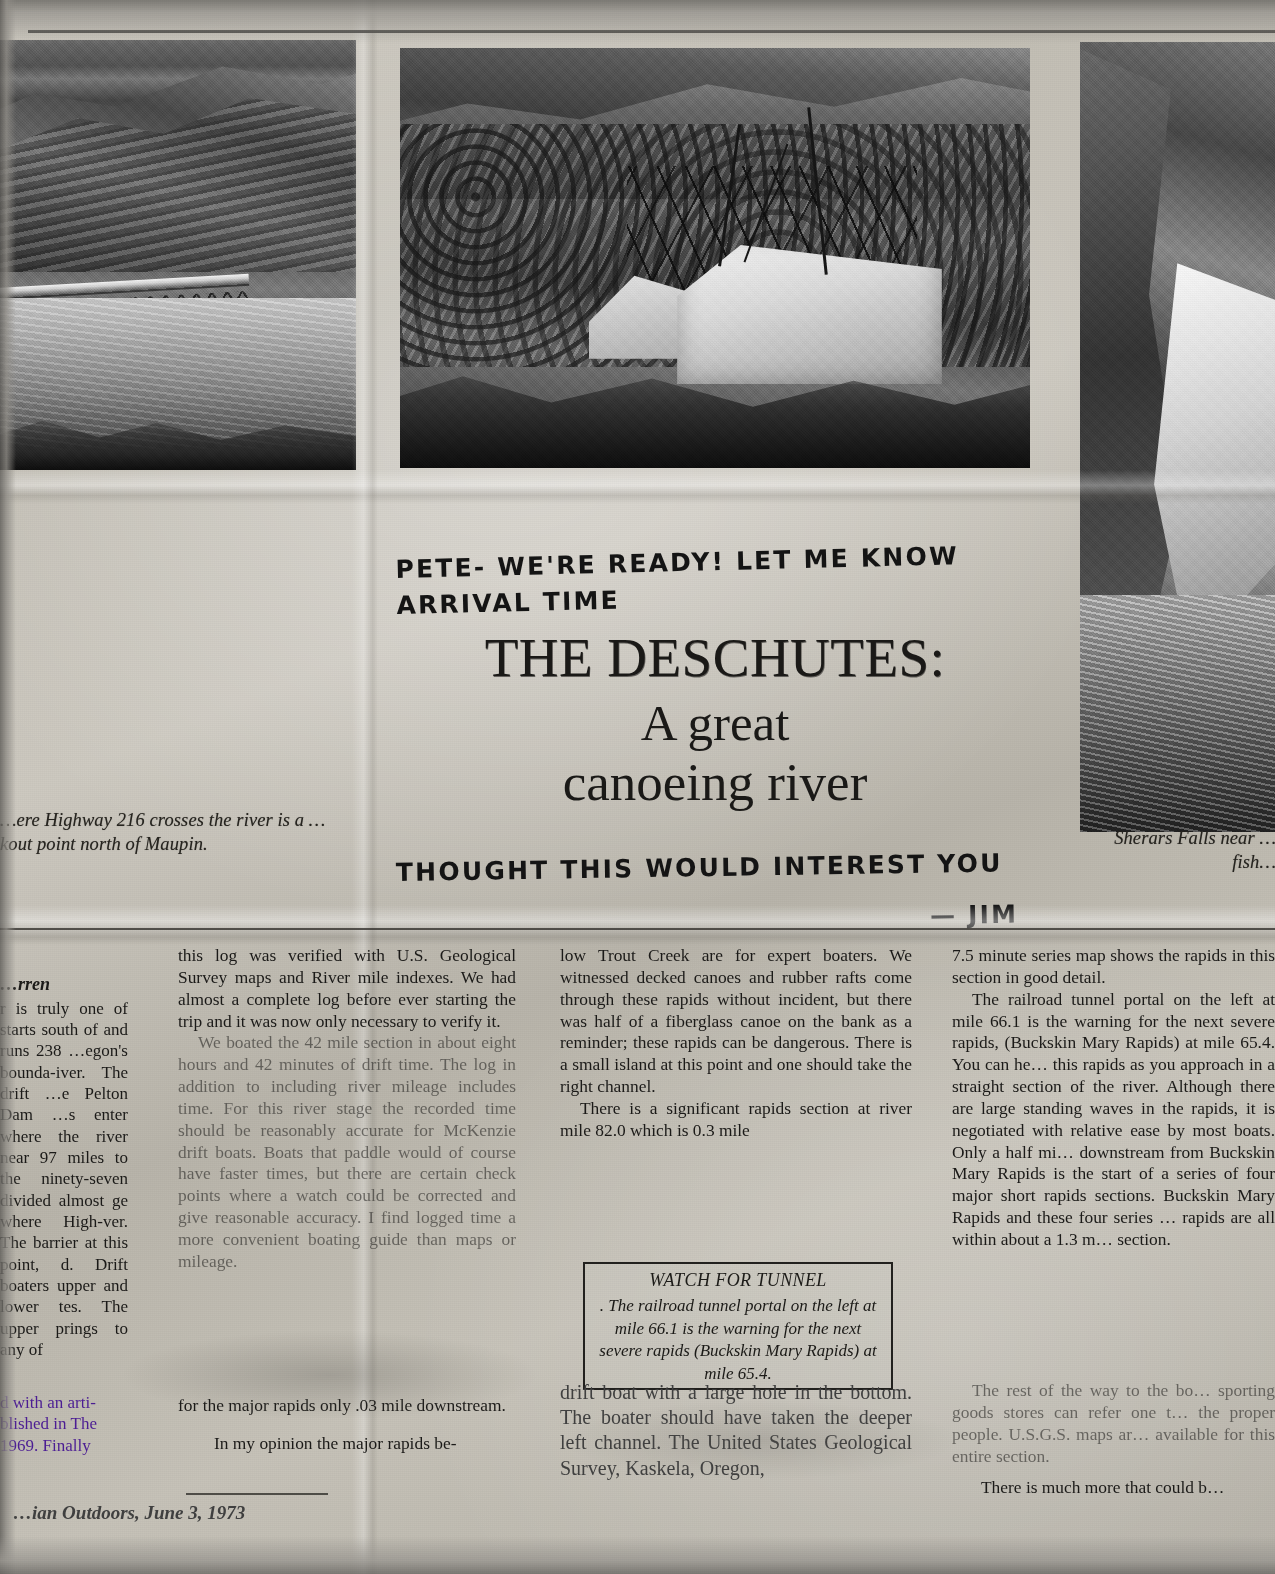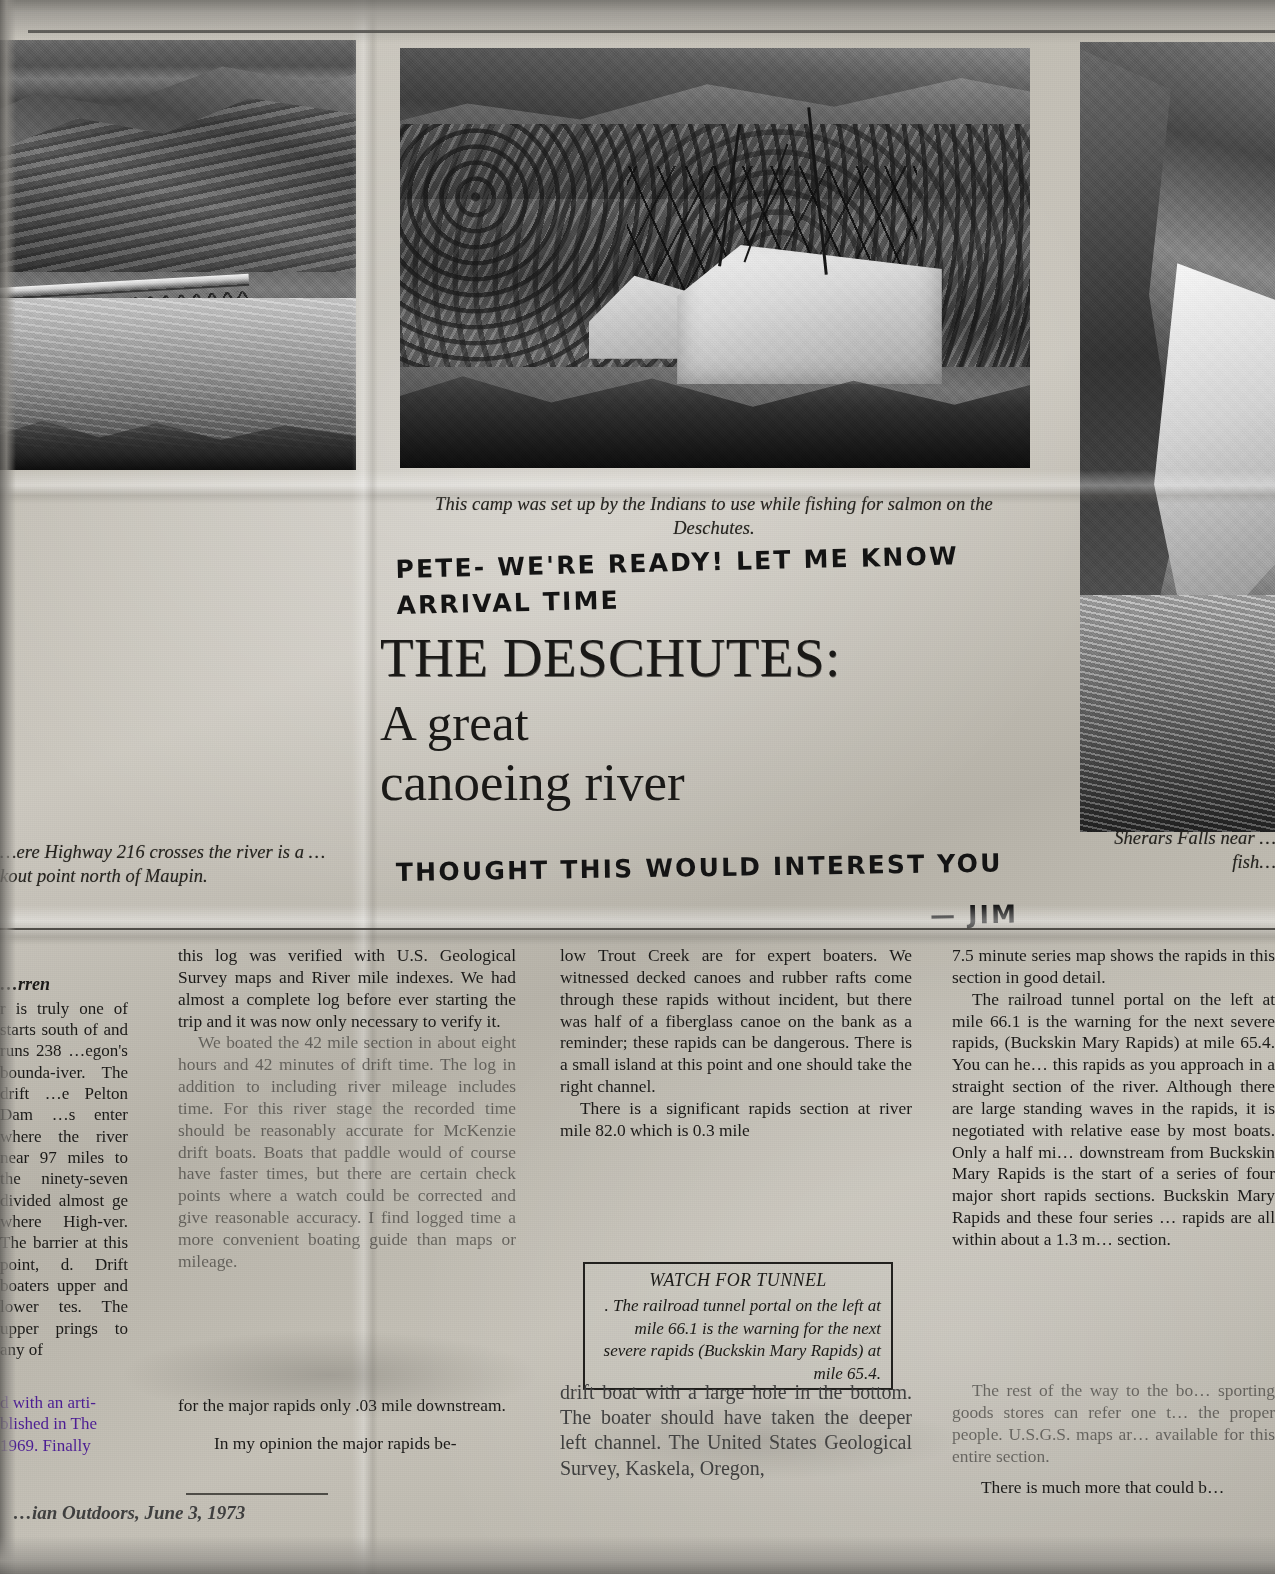--- a/index.html
+++ b/index.html
@@ -218,32 +218,33 @@
     font-size: 18.5px;
     line-height: 1.32;
     letter-spacing: .1px;
     text-shadow: 0 0 1px rgba(0,0,0,.35);
   }
   #caption-camp {
     left: 406px; top: 492px; width: 616px;
     text-align: center;
   }
   #caption-bridge {
-    left: 0px; top: 840px; width: 350px;
+    left: 0px; top: 808px; width: 350px;
     text-align: left;
   }
   #caption-falls {
     left: 1096px; top: 826px; width: 180px;
     text-align: right;
   }
 
   
   #headline {
     position: absolute;
     left: 380px; top: 630px; width: 670px;
+    text-align: center;
     color: #1a1917;
   }
   #headline .line1 {
     font-family: "Liberation Serif", serif;
     font-size: 55px;
     letter-spacing: .5px;
     font-weight: 400;
     line-height: 1.0;
     text-shadow: 0.6px 0.6px 0 rgba(30,28,26,.6);
   }
@@ -336,21 +337,21 @@
     color: #1c1b18;
     margin-bottom: 4px;
     letter-spacing: .4px;
   }
   #tunnel-box .t-body {
     font-family: "Liberation Serif", serif;
     font-style: italic;
     font-size: 17px;
     line-height: 1.33;
     color: #1b1a17;
-    text-align: right;
+    text-align: center;
   }
 
   
   .faded { opacity: .55; }
 
   
   #footer-rule {
     position: absolute; left: 186px; top: 1493px; width: 142px; height: 2px;
     background: #3a3834; opacity: .85;
   }
@@ -419,21 +420,20 @@
 
   <div class="photo" id="photo-falls">
     <div class="inner">
       <div class="cliff"></div>
       <div class="white-water"></div>
       <div class="water2"></div>
       <div class="ph-noise"></div>
     </div>
   </div>
 
-  <div class="caption" id="caption-camp">This camp was set up by the Indians to use while fishing for salmon on the Deschutes.</div>
   <div class="caption" id="caption-bridge">…ere Highway 216 crosses the river is a …kout point north of Maupin.</div>
   <div class="caption" id="caption-falls">Sherars Falls near … fish…</div>
 
   <div class="hand" id="hand-note1">PETE- WE'RE READY!  LET ME KNOW ARRIVAL TIME</div>
 
   <div id="headline">
     <div class="line1">THE DESCHUTES:</div>
     <div class="line2">A great</div>
     <div class="line3">canoeing river</div>
   </div>

